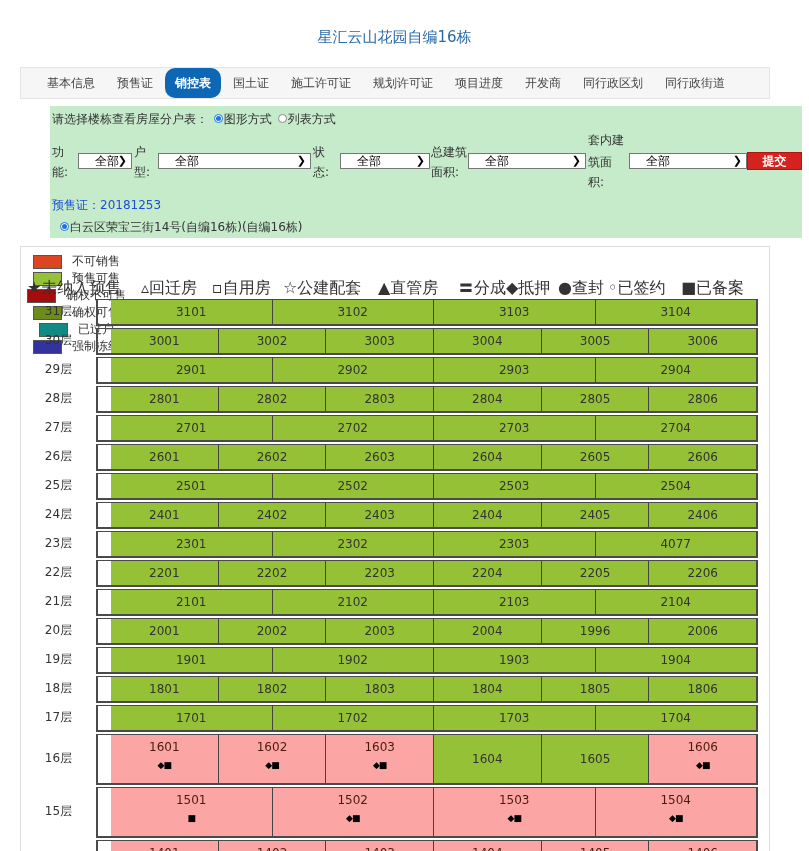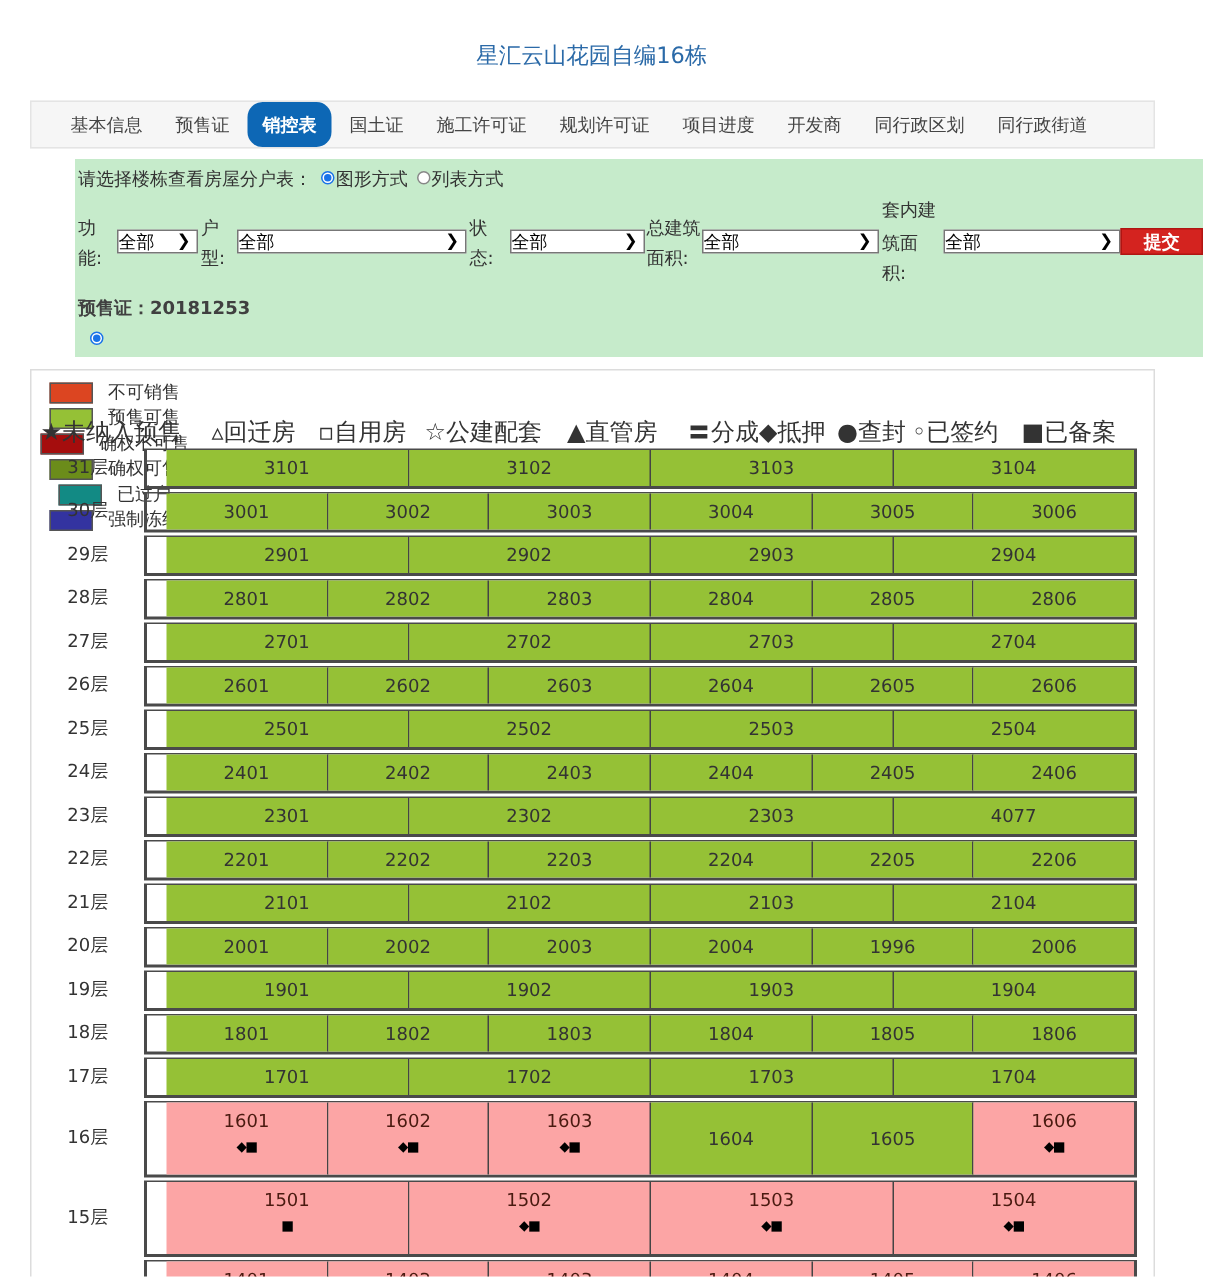--- a/index.html
+++ b/index.html
@@ -12,25 +12,25 @@
   .nav .tab { padding: 0 10px; line-height: 30px; font-size: 12px; color: #444; white-space: nowrap; cursor: pointer; margin-right: 2px; }
   .nav .tab.active { background: #0d67b5; color: #fff; font-weight: bold; border-radius: 10px; }
 
   .filter { position: absolute; top: 106px; left: 18px; width: 752px; height: 132px; background: #c6ebcb; margin-left: 32px; }
   .filter .row1 { position: absolute; top: 5px; left: 2px; font-size: 12px; color: #333; white-space: nowrap; }
   .radio { display: inline-block; width: 9px; height: 9px; border-radius: 50%; border: 1px solid #888; background: #fff; vertical-align: middle; margin: 0 1px 2px 2px; position: relative; }
   .radio.on { border-color: #1a73e8; }
   .radio.on::after { content: ""; position: absolute; left: 1px; top: 1px; width: 5px; height: 5px; border-radius: 50%; background: #1a73e8; }
 
   .flabel { position: absolute; font-size: 12px; color: #333; line-height: 20px; }
-  .sel { position: absolute; top: 47px; height: 16px; background: #fff; border: 1px solid #777; font-size: 12px; line-height: 14px; padding-left: 0; color: #000; }
+  .sel { position: absolute; top: 47px; height: 16px; background: #fff; border: 1px solid #777; font-size: 12px; line-height: 14px; padding-left: 16px; color: #000; }
   .sel .chev { position: absolute; right: 4px; top: 0px; font-size: 11px; font-weight: bold; line-height: 14px; }
   .submit-btn { position: absolute; top: 46px; left: 697px; width: 55px; height: 18px; background: #d4231f; color: #fff; font-weight: bold; font-size: 12px; text-align: center; line-height: 17px; border: 1px solid #b01512; }
 
-  .presale { position: absolute; top: 91px; left: 2px; font-weight: bold; font-size: 12px; color: #404040; }
+  .presale { position: absolute; top: 91px; left: 2px; font-weight: normal; font-size: 12px; color: #1d4ed8; }
   .building { position: absolute; top: 113px; left: 8px; font-size: 12px; color: #333; }
 
   .panel { position: absolute; top: 246px; left: 20px; width: 750px; height: 620px; border: 1px solid #dcdcdc; background: #fff; }
 
   .legend1 { position: absolute; top: 6px; left: 6px; display: flex; align-items: center; white-space: nowrap; flex-direction: column; }
   .legend1 .item { display: flex; align-items: center; margin-right: 0; }
   .legend1 .sw { width: 29px; height: 14px; border: 1px solid #555; margin-right: 10px; }
   .legend1 .lbl { font-size: 12px; color: #333; margin-right: 26px; }
 
   .legend2 { position: absolute; top: 31px; left: 6px; font-size: 16px; color: #333; white-space: nowrap; }
@@ -91,21 +91,21 @@
   <div class="sel" style="left:418px;width:118px;"><span>全部</span><span class="chev">❯</span></div>
 
   <div class="flabel" style="top:24px;left:538px;">套内建</div>
   <div class="flabel" style="top:46px;left:538px;">筑面</div>
   <div class="flabel" style="top:66px;left:538px;">积:</div>
   <div class="sel" style="left:579px;width:118px;"><span>全部</span><span class="chev">❯</span></div>
 
   <div class="submit-btn">提交</div>
 
   <div class="presale"><span>预售证：</span><span>20181253</span></div>
-  <div class="building"><span class="radio on"></span></div>
+  <div class="building"><span class="radio on"></span><span>白云区荣宝三街14号(自编16栋)(自编16栋)</span></div>
 </div>
 
 <div class="panel">
   <div class="legend1">
     <div class="item">
         <span class="sw" style="background:#dc4521"></span>
         <span class="lbl">不可销售</span>
       </div>
     <div class="item">
         <span class="sw" style="background:#95c136"></span>

